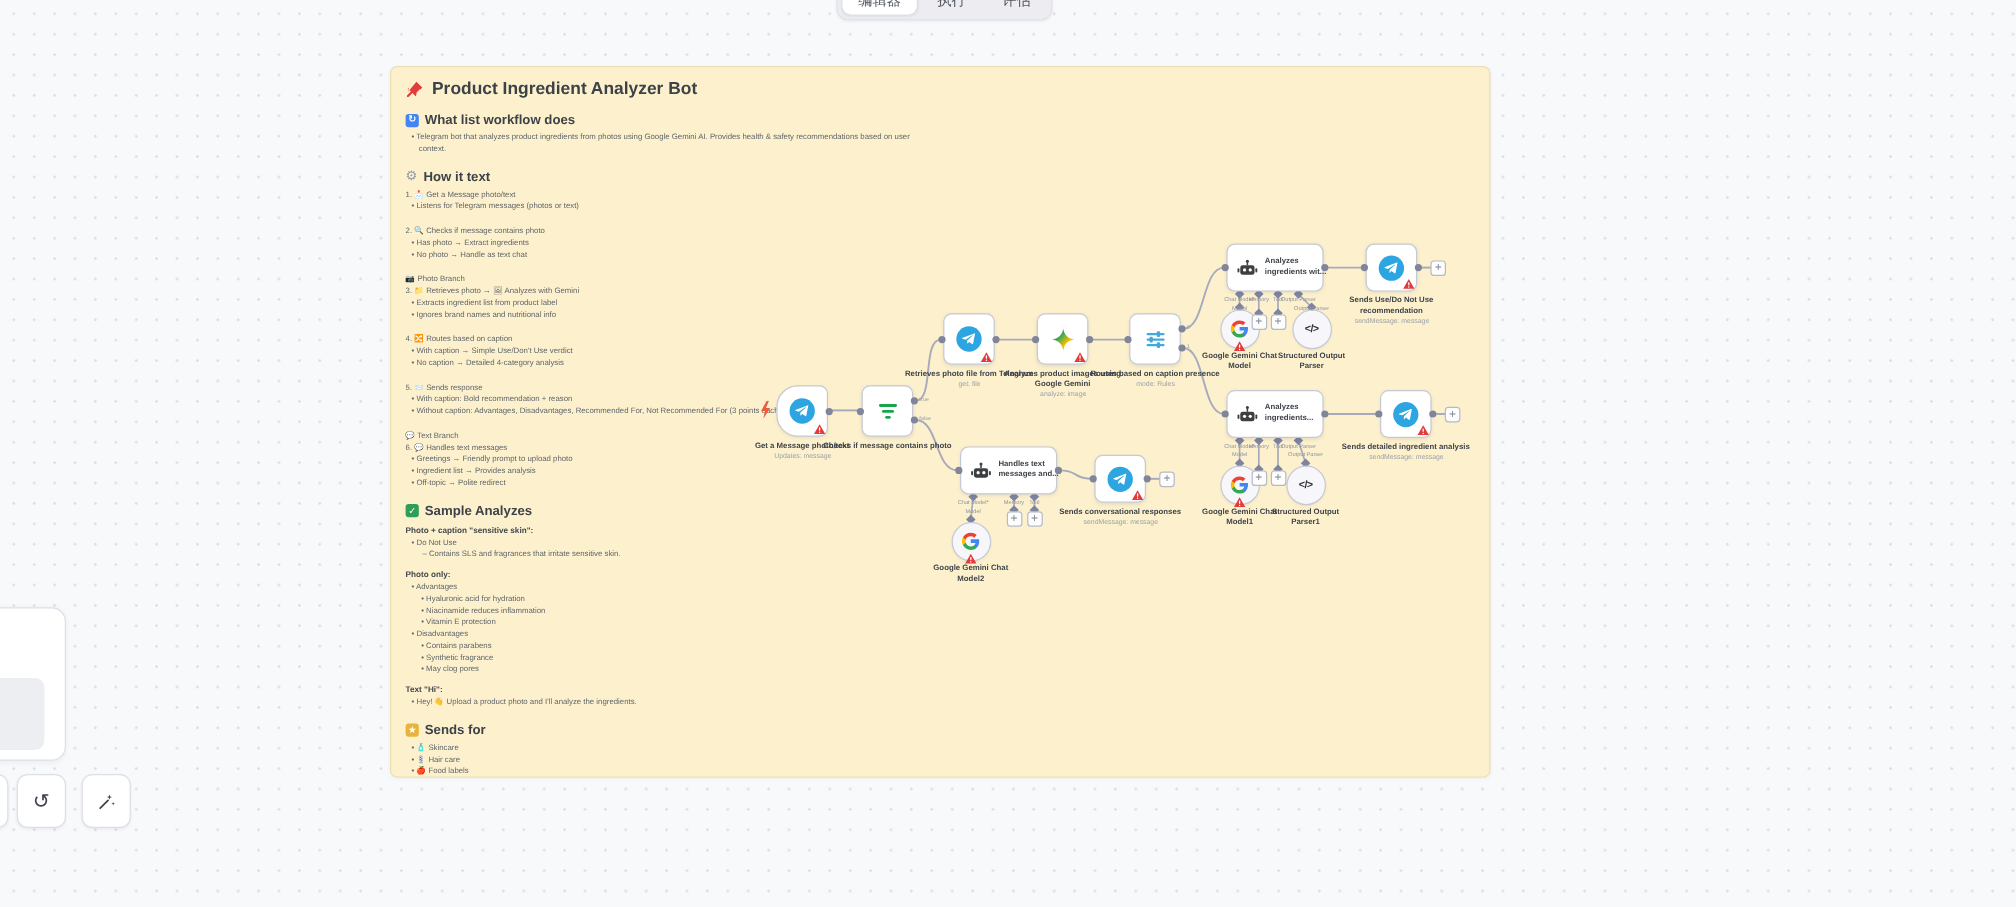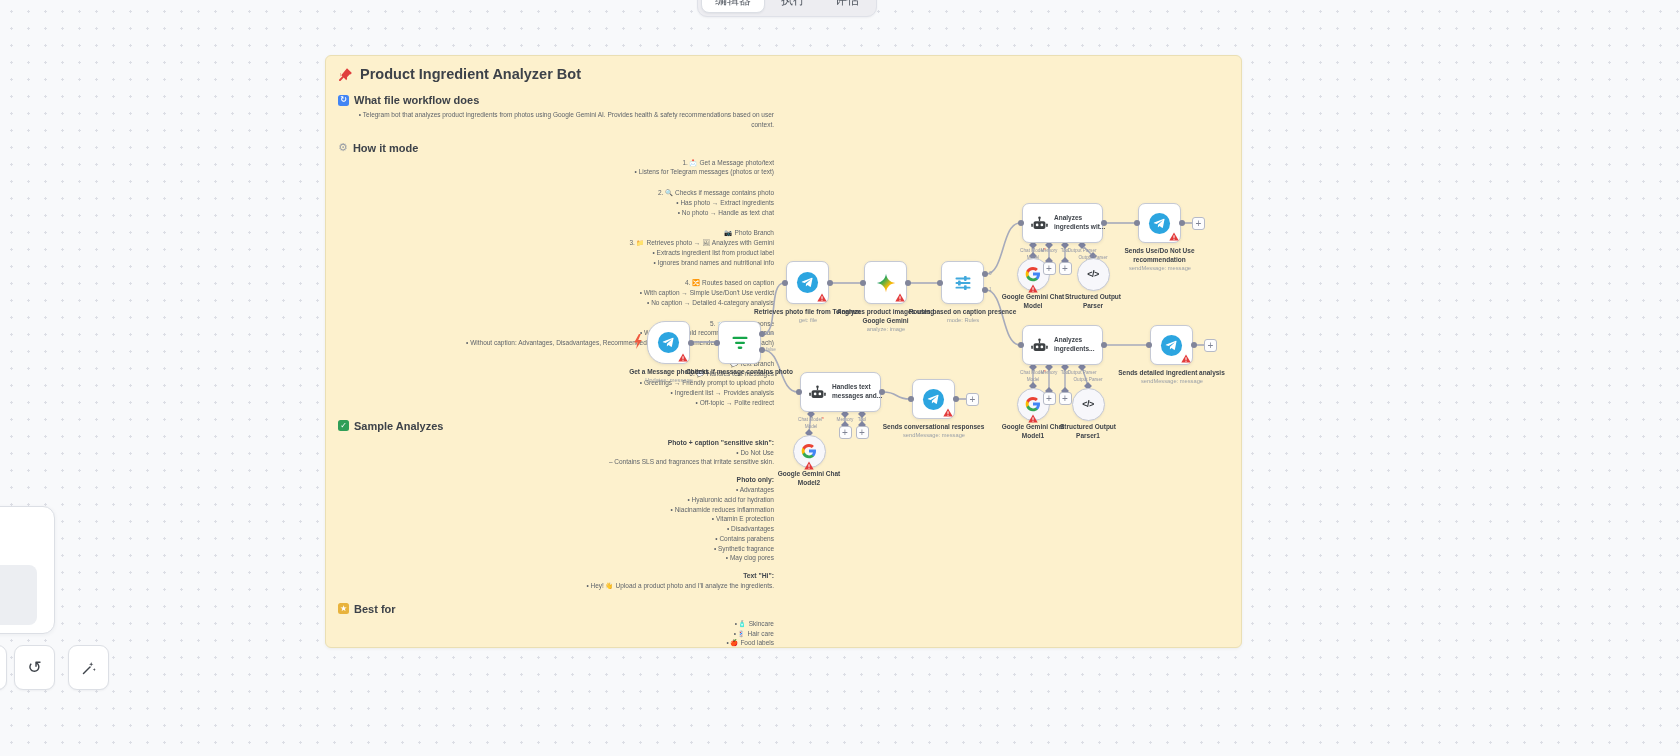--- a/index.html
+++ b/index.html
@@ -26,21 +26,21 @@
     white-space:nowrap;
   }
   .tab.selected{background:#fff;border:1px solid #dcdfe5;box-shadow:0 1px 2px rgba(40,45,60,.06);padding:12px 13px 3px;}
   
   #sticky{
     position:absolute;left:325px;top:55px;width:917px;height:593px;z-index:1;
     background:#fdf1cd;border:1px solid #eadfb4;border-radius:6px;
     box-shadow:0 1px 3px rgba(90,80,40,.07);
     box-sizing:border-box;padding:8px 12px;overflow:hidden;color:#5f646b;
   }
-  .note-col{width:436px;text-align:right;}
+  .note-col{width:436px;}
   .sticky-title{display:flex;align-items:center;gap:7px;font-size:14.5px;font-weight:700;color:#3d4249;margin:2px 0 7px;}
   .sec-h{display:flex;align-items:center;gap:5px;font-size:11px;font-weight:700;color:#3d4249;margin:12px 0 4px;}
   .chip{min-width:11px;height:11px;border-radius:2.5px;display:inline-flex;align-items:center;justify-content:center;color:#fff;font-size:8px;font-weight:700;line-height:1;}
   .glyph-ic{font-size:11px;line-height:1;}
   .group{margin-bottom:11px;}
   .block{margin-bottom:9px;}
   .lead{font-size:6.5px;line-height:1.5;color:#5f646b;}
   .b1{font-size:6.5px;line-height:1.5;color:#5f646b;padding-left:11px;text-indent:-6px;}
   .b2{font-size:6.5px;line-height:1.5;color:#5f646b;padding-left:19px;text-indent:-6px;}
   .bdash{font-size:6.5px;line-height:1.5;color:#5f646b;padding-left:14px;}
@@ -118,26 +118,26 @@
   <div id="sticky">
       <div class="note-col">
         <div class="sticky-title">
           <span style="line-height: 0;"><svg width="15" height="15" viewBox="0 0 16 16">
               <path d="M9.6 1.2 14.8 6.4 13.2 8l-.5-.2-3.1 3.1c.3 1.1.05 2.3-.75 3.1L6.1 11.3 2.6 14.8H1.2v-1.4l3.5-3.5L2 7.2c.8-.8 2-.1.05 3.1-.75L8.2 3.3 8 2.8z" fill="#e03e3e"></path>
             </svg></span>
           <span>Product Ingredient Analyzer Bot</span>
         </div>
         <div class="sec-h">
           <span class="chip" style="background: rgb(66, 133, 244);">↻</span>
-          <span>What file workflow does</span>
+          <span>What list workflow does</span>
         </div>
         <div class="b1">•  Telegram bot that analyzes product ingredients from photos using Google Gemini AI. Provides health &amp; safety recommendations based on user context.</div>
         <div class="sec-h">
           <span class="glyph-ic" style="color: rgb(151, 156, 164);">⚙</span>
-          <span>How it mode</span>
+          <span>How it text</span>
         </div>
         <div class="group">
           <div class="lead">1. 📩 Get a Message photo/text</div>
           <div class="b1">•  Listens for Telegram messages (photos or text)</div>
         </div>
         <div class="group">
           <div class="lead">2. 🔍 Checks if message contains photo</div>
           <div class="b1">•  Has photo → Extract ingredients</div>
           <div class="b1">•  No photo → Handle as text chat</div>
         </div>
@@ -183,21 +183,21 @@
           <div class="b2">•  Contains parabens</div>
           <div class="b2">•  Synthetic fragrance</div>
           <div class="b2">•  May clog pores</div>
         </div>
         <div class="block">
           <div class="blabel">Text "Hi":</div>
           <div class="b1">•  Hey! 👋 Upload a product photo and I'll analyze the ingredients.</div>
         </div>
         <div class="sec-h">
           <span class="chip" style="background: rgb(232, 179, 61);">★</span>
-          <span>Best for</span>
+          <span>Sends for</span>
         </div>
         <div class="b1">•  🧴 Skincare</div>
         <div class="b1">•  💈 Hair care</div>
         <div class="b1">•  🍎 Food labels</div>
       </div>
     </div>
 
   <svg id="wires" width="1680" height="756">
       <path d="M692 342 L716 342" stroke="#a6aabb" stroke-width="1.6" fill="none"></path>
       <path d="M763 334 C779 334 768 283 784 283" stroke="#a6aabb" stroke-width="1.6" fill="none"></path>

